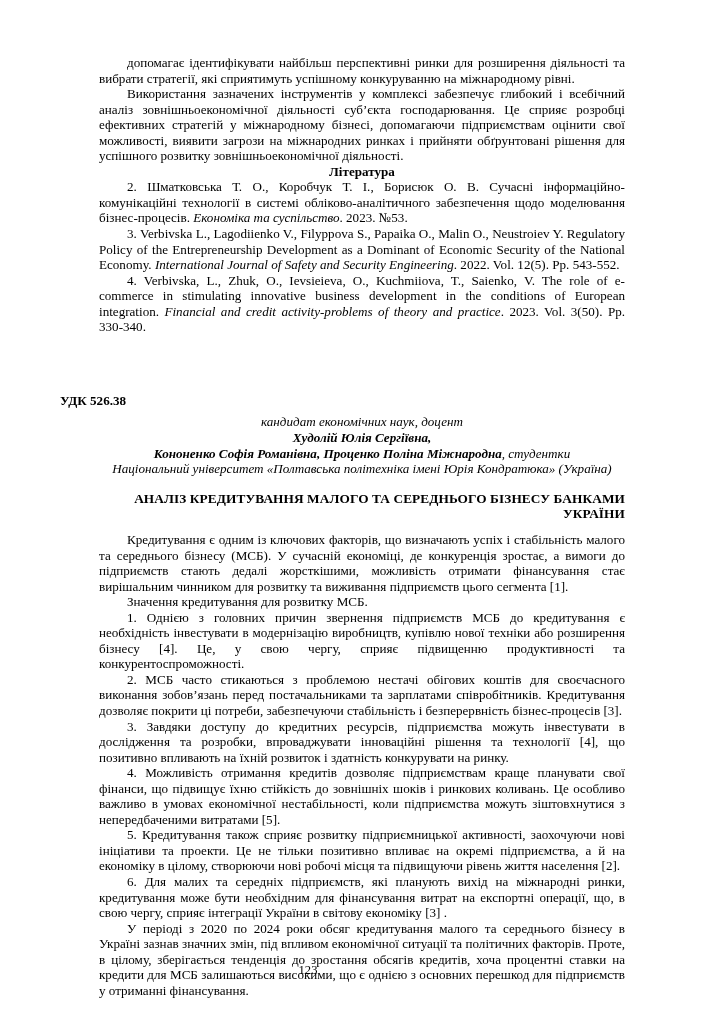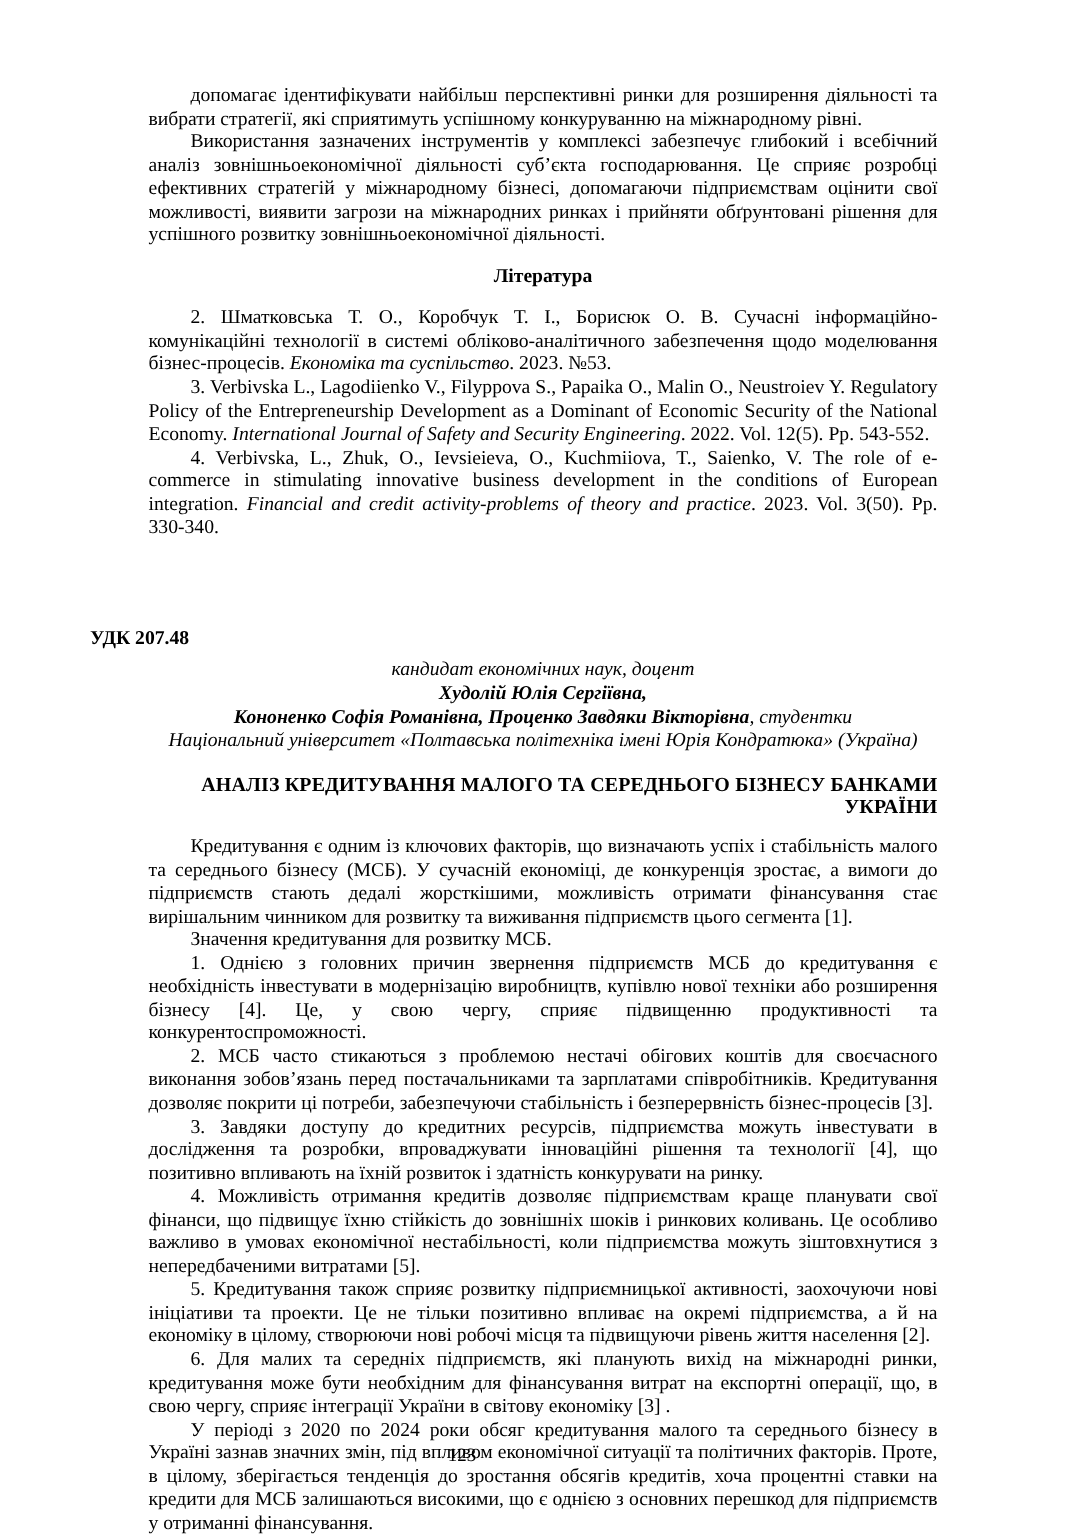--- a/index.html
+++ b/index.html
@@ -38,21 +38,21 @@
   p.ind { text-indent: 28px; }
   .ital { font-style: italic; }
   .bi { font-weight: bold; font-style: italic; }
 
   .lit-head {
     font-weight: bold;
     text-align: center;
     font-size: 13.1px;
     line-height: 15.55px;
     text-indent: 0;
-    margin: 12px;
+    margin: 0;
   }
 
   .gap-udc { height: 58px; }
   .udc {
     font-weight: bold;
     font-size: 13.1px;
     line-height: 15.55px;
     text-indent: 0;
     margin: 0;
     margin-left: -39px;
@@ -101,28 +101,28 @@
 
 
     <p class="ind"><span>2.</span><span> Шматковська Т. О., Коробчук Т. І., Борисюк О. В. Сучасні інформаційно-комунікаційні технології в системі обліково-аналітичного забезпечення щодо моделювання бізнес-процесів. </span><span class="ital">Економіка та суспільство</span><span>. 2023. №53.</span></p>
 
     <p class="ind"><span>3.</span><span> Verbivska L., Lagodiienko V., Filyppova S., Papaika O., Malin O., Neustroiev Y. Regulatory Policy of the Entrepreneurship Development as a Dominant of Economic Security of the National Economy. </span><span class="ital">International Journal of Safety and Security Engineering</span><span>. 2022. Vol. 12(5). Pp. 543-552.</span></p>
 
     <p class="ind"><span>4.</span><span> Verbivska, L., Zhuk, O., Ievsieieva, O., Kuchmiiova, T., Saienko, V. The role of e-commerce in stimulating innovative business development in the conditions of European integration. </span><span class="ital">Financial and credit activity-problems of theory and practice</span><span>. 2023. Vol. 3(50). Pp. 330-340.</span></p>
 
     <div class="gap-udc"></div>
 
-    <p class="udc">УДК 207.48</p>
+    <p class="udc">УДК 526.38</p>
 
     <div class="gap-6"></div>
 
     <div class="authors">
       <span class="line ital">кандидат економічних наук, доцент</span>
       <span class="line bi">Худолій Юлія Сергіївна,</span>
-      <span class="line"><span class="bi">Кононенко Софія Романівна, Проценко Завдяки Вікторівна</span><span class="ital">, студентки</span></span>
+      <span class="line"><span class="bi">Кононенко Софія Романівна, Проценко Поліна Міжнародна</span><span class="ital">, студентки</span></span>
       <span class="line ital">Національний університет «Полтавська політехніка імені Юрія Кондратюка» (Україна)</span>
     </div>
 
     <div class="gap-14"></div>
 
     <p class="title-main">АНАЛІЗ КРЕДИТУВАННЯ МАЛОГО ТА СЕРЕДНЬОГО БІЗНЕСУ БАНКАМИ УКРАЇНИ</p>
 
     <div class="gap-10"></div>
 
     <p class="ind">Кредитування є одним із ключових факторів, що визначають успіх і стабільність малого та середнього бізнесу (МСБ). У сучасній економіці, де конкуренція зростає, а вимоги до підприємств стають дедалі жорсткішими, можливість отримати фінансування стає вирішальним чинником для розвитку та виживання підприємств цього сегмента [1].</p>

